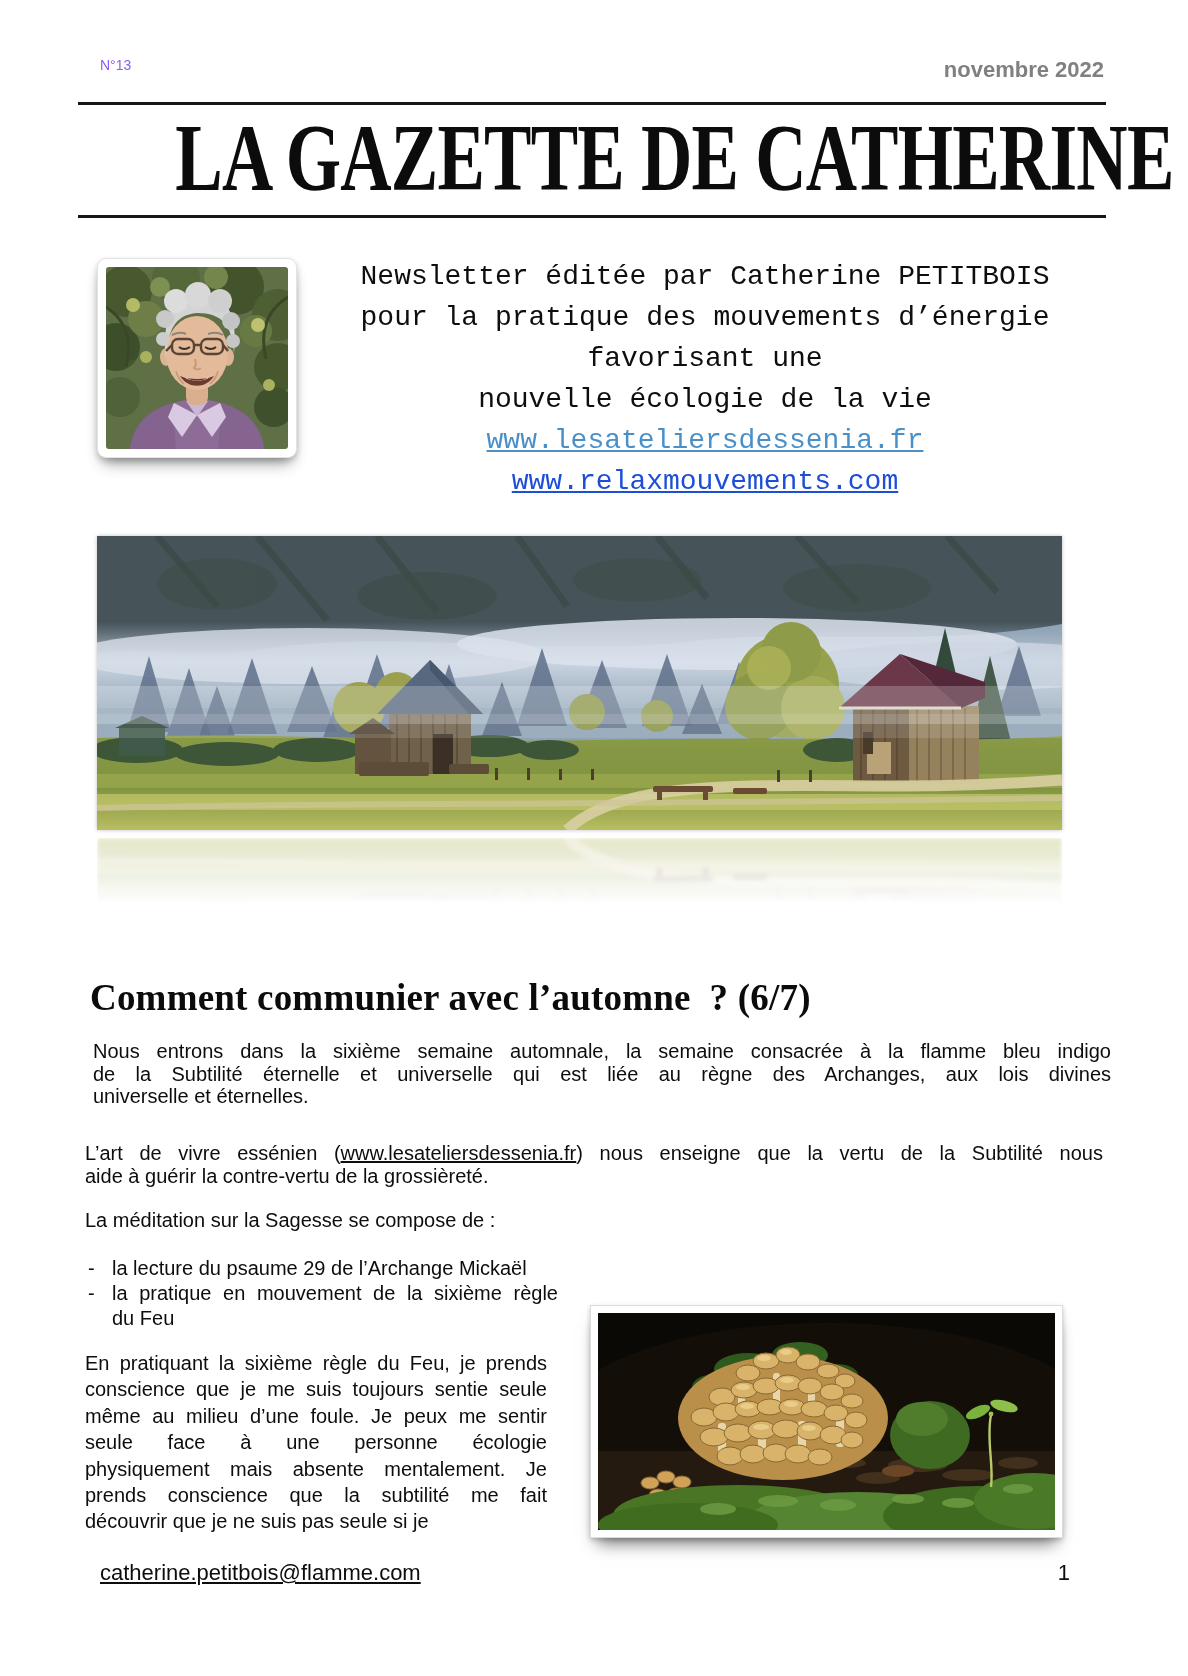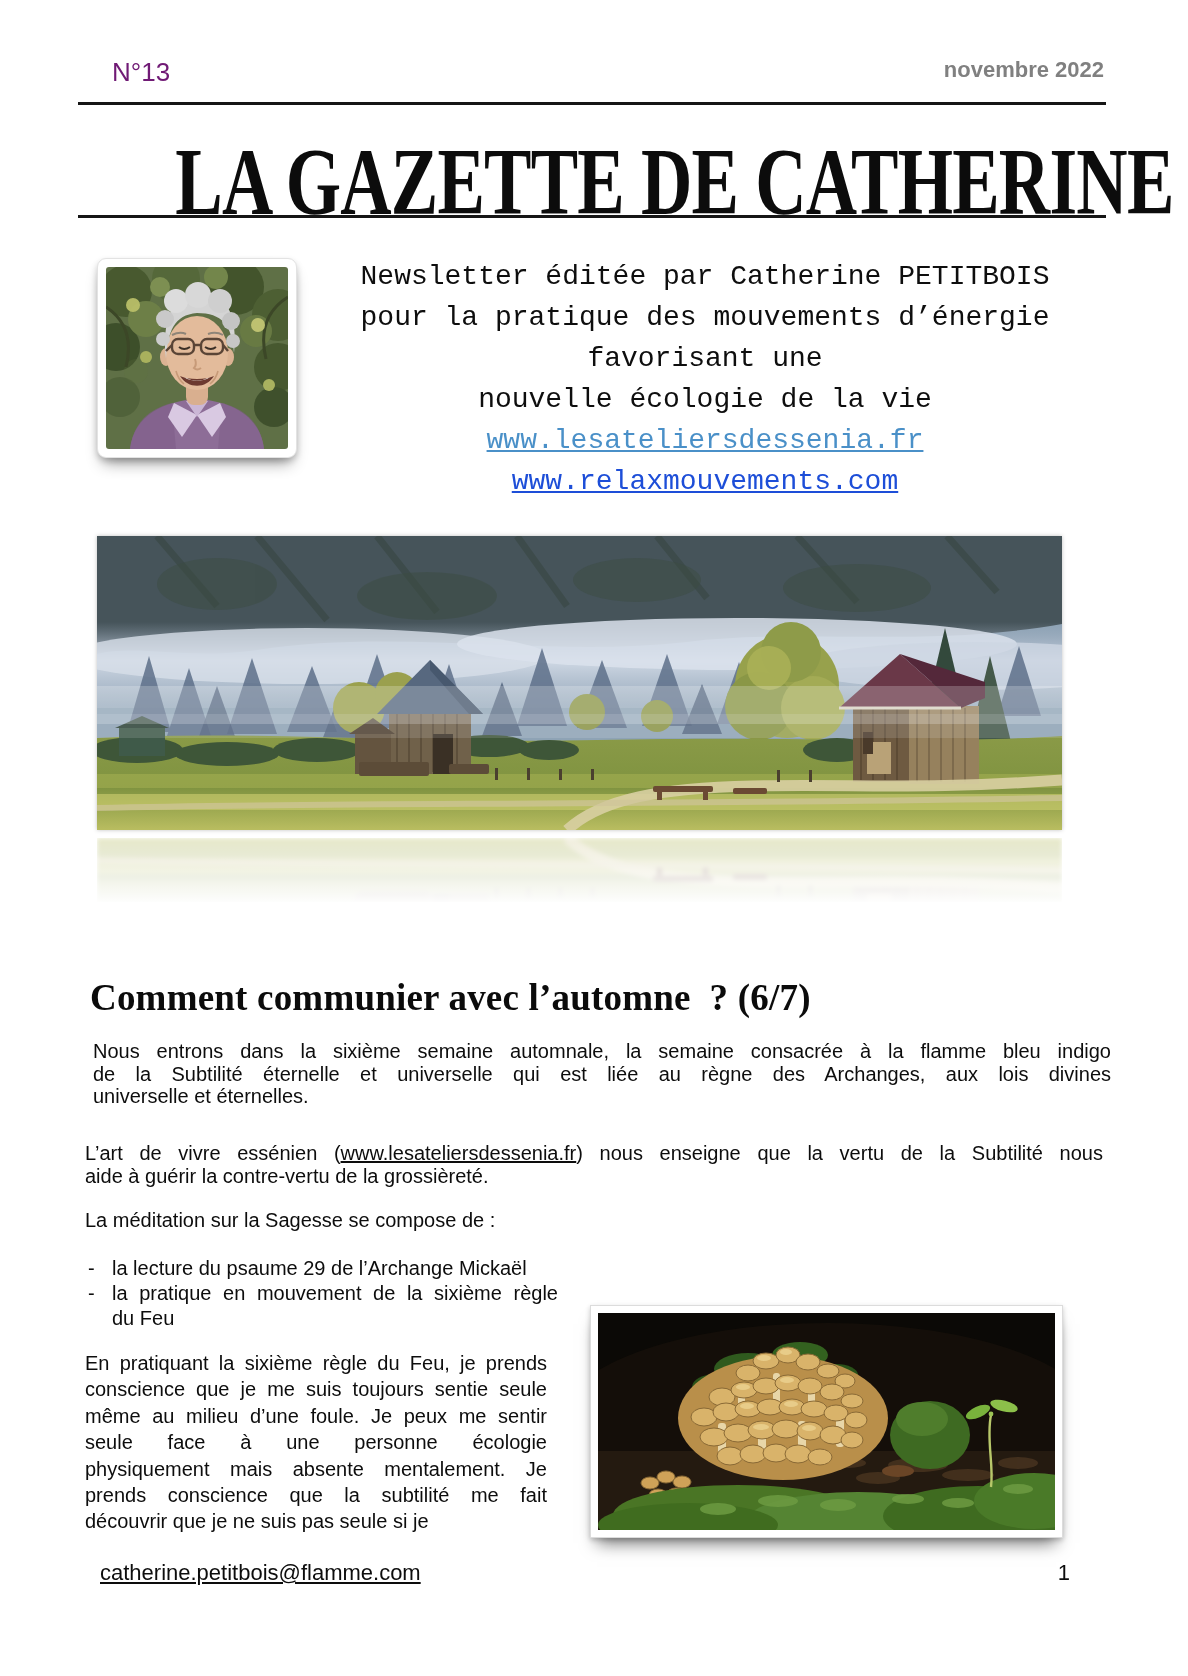--- a/index.html
+++ b/index.html
@@ -1,27 +1,27 @@
 <!DOCTYPE html>
 <html><head>
 <meta charset="utf-8">
 <style>
   html,body{margin:0;padding:0;background:#ffffff;}
   .sheet{position:relative;width:1188px;height:1676px;background:#fff;overflow:hidden;
          font-family:"Liberation Sans","DejaVu Sans",sans-serif;color:#111;}
   .abs{position:absolute;}
 
   
-  .issue{left:112px;top:57px;font-size:26px;color:#701a75;}
+  .issue{left:100px;top:57px;font-size:14px;color:#8b5cf6;}
   .edition-date{right:84px;top:57px;font-size:22px;font-weight:bold;color:#808080;}
   .rule{left:78px;width:1028px;height:3px;background:#161616;}
   .rule-top{top:102px;}
   .rule-title{top:215px;}
 
-  .title-wrap{left:0;top:110px;width:1105px;text-align:center;line-height:96px;white-space:nowrap;margin-top:24px;}
+  .title-wrap{left:0;top:110px;width:1105px;text-align:center;line-height:96px;white-space:nowrap;}
   .title-text{display:inline-block;transform:scaleX(.74);transform-origin:50% 50%;
               font-family:"Liberation Serif","DejaVu Serif",serif;font-weight:bold;
               font-size:96px;color:#0c0c0c;letter-spacing:-1px;}
 
   
   .polaroid{left:97px;top:258px;width:182px;height:182px;background:#fff;padding:8px;
             border:1px solid #e3e3e3;border-radius:9px;
             box-shadow:0 10px 16px -6px rgba(0,0,0,.45),0 3px 6px rgba(0,0,0,.18);}
   .polaroid svg{display:block;border-radius:3px;}
   .mast{left:310px;top:256px;width:790px;text-align:center;

